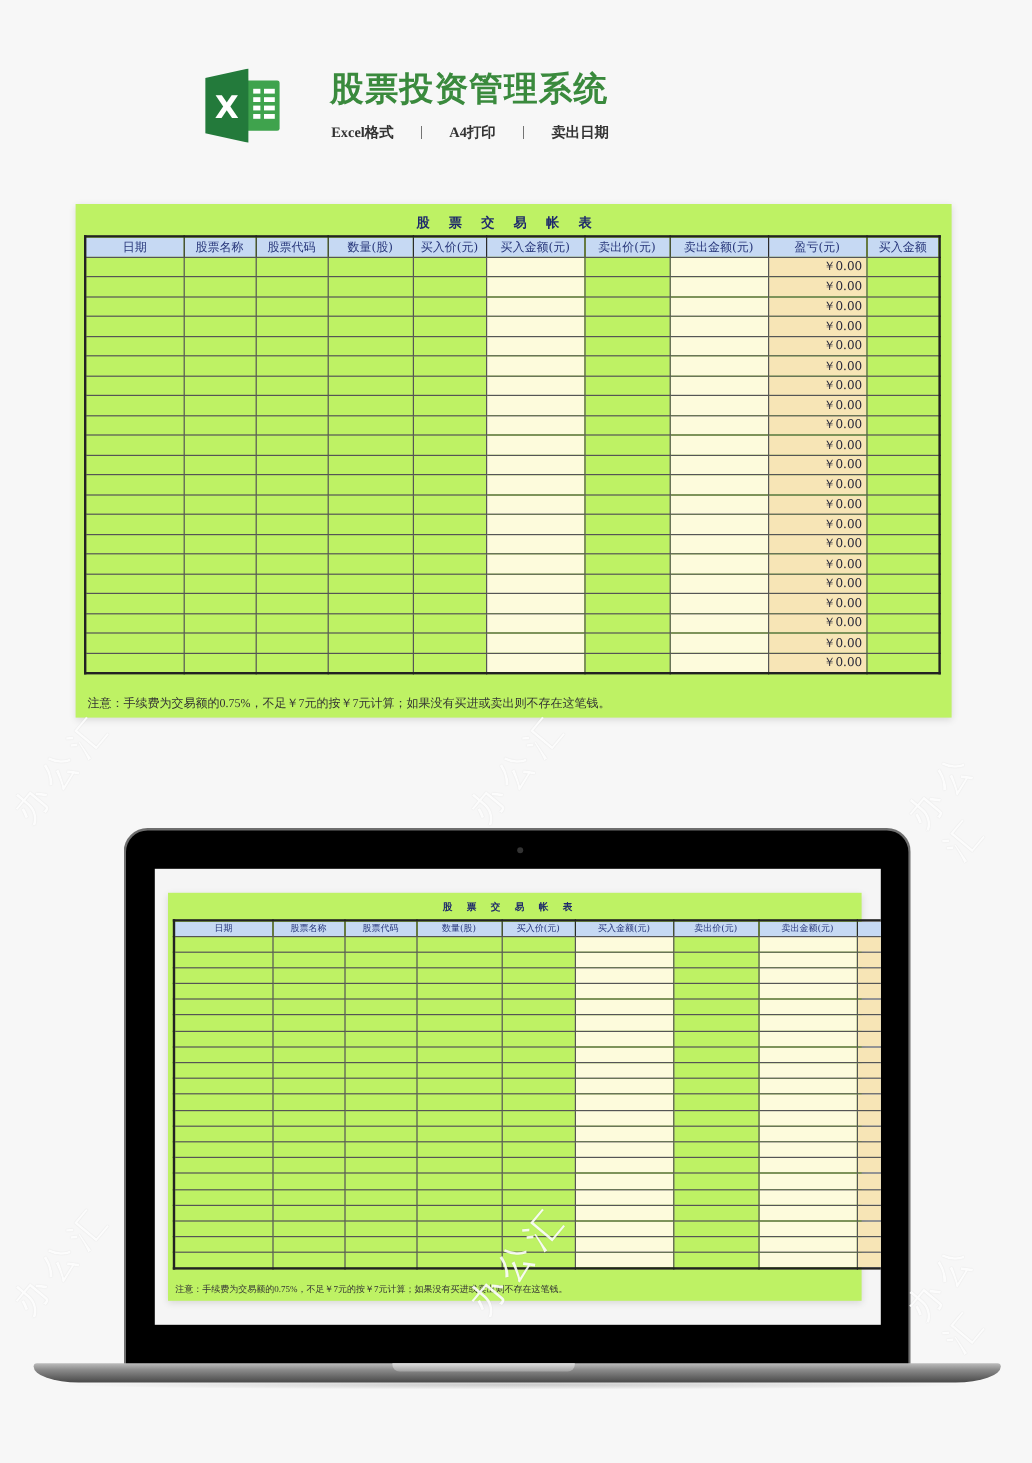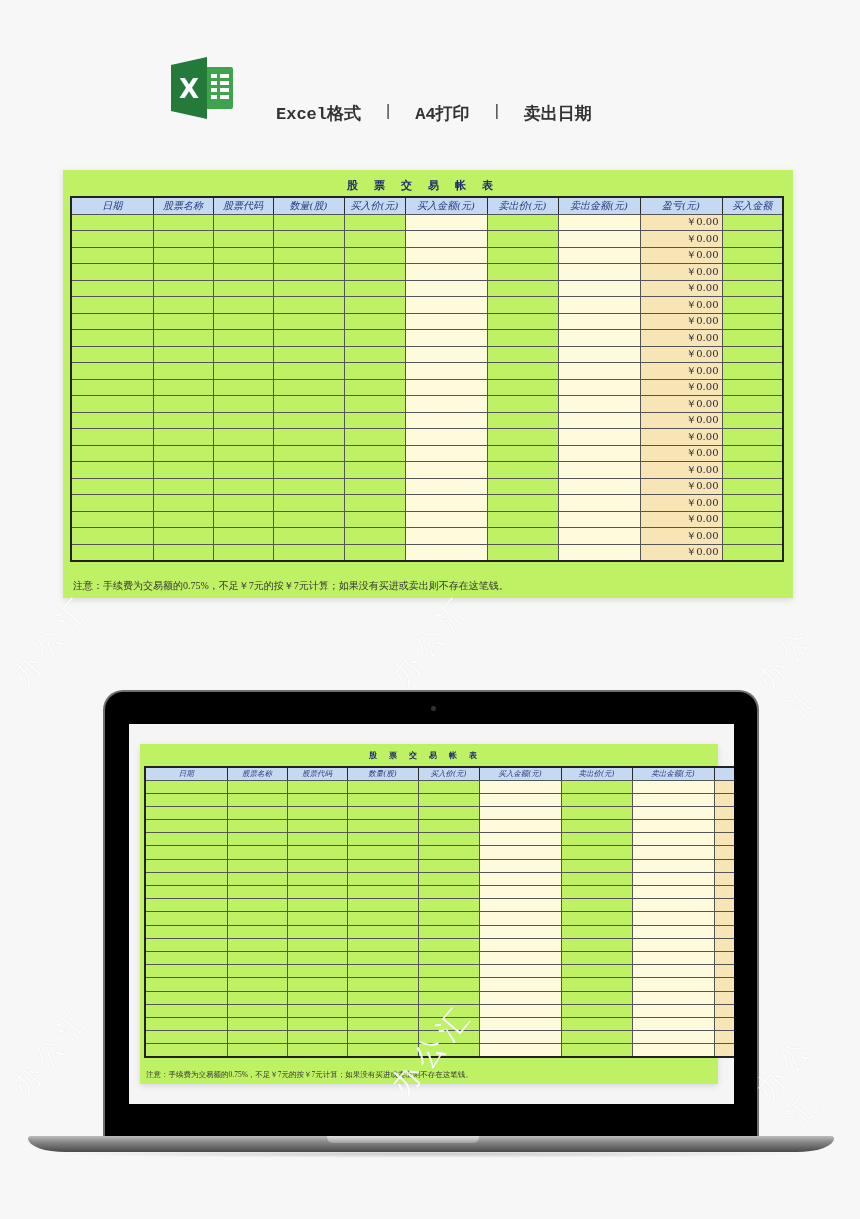--- a/index.html
+++ b/index.html
@@ -3,28 +3,28 @@
 <meta charset="utf-8">
 <style>
   * { box-sizing: border-box; margin: 0; padding: 0; }
   html, body { width: 860px; height: 1219px; background: #f7f7f7; overflow: hidden; }
   body { position: relative; font-family: "DejaVu Sans", "Liberation Sans", sans-serif; }
 
   
   .banner { position: absolute; left: 0; top: 0; width: 860px; height: 150px; }
   .excel-logo { position: absolute; left: 171px; top: 57px; width: 64px; height: 62px; }
   .title { position: absolute; left: 275px; top: 55px; font-size: 28px; font-weight: bold; color: #3a8a3d; letter-spacing: 1px; font-family: "DejaVu Sans", sans-serif; }
-  .subtitle { position: absolute; left: 276px; top: 102px; font-size: 17px; font-weight: bold; color: #333; display: flex; gap: 0; font-family: Liberation Mono, monospace; }
+  .subtitle { position: absolute; left: 276px; top: 102px; font-size: 12px; font-weight: bold; color: #333; display: flex; gap: 0; font-family: Liberation Serif, serif; }
   .subtitle .sep { margin: 0 22px; font-weight: normal; color: #444; }
 
   
   .sheet { position: absolute; background: #bef264; box-shadow: 0 2px 6px rgba(0,0,0,0.12); }
   .sheet .sheet-title { text-align: center; font-family: "DejaVu Serif", serif; font-weight: bold; color: #1f2a6b; }
   .sheet table { border-collapse: collapse; table-layout: fixed; font-family: "DejaVu Serif", "Liberation Serif", serif; }
-  .sheet th { background: #c6d9f3; color: #27367a; font-weight: normal; border: 1px solid #2b2b2b; border-bottom: 1px solid #555; white-space: nowrap; overflow: hidden; font-style: italic; }
+  .sheet th { background: #c6d9f3; color: #27367a; font-weight: normal; border: 1px solid #2b2b2b; border-bottom: 1px solid #555; white-space: nowrap; overflow: hidden; }
   .sheet td { border: 1px solid #555; white-space: nowrap; overflow: hidden; }
   .sheet td.yl { background: #fdfbdc; }
   .sheet td.pl { background: #f7e5b6; text-align: right; color: #2b2b3b; margin-left: 29px; }
   .sheet table { border: 2px solid #222; }
   .sheet .note { font-family: Liberation Serif, serif; color: #333; }
 
   
   .sheet-main { left: 63px; top: 170px; width: 730px; height: 428px; }
   .sheet-main .sheet-title { position: absolute; left: 0; top: 175px; width: 100%; }
   .sheet-main .sheet-title { top: 8px; font-size: 11px; letter-spacing: 16px; }
@@ -64,20 +64,21 @@
       <rect x="40" y="24" width="6" height="4"></rect>
         <rect x="49" y="24" width="9" height="4"></rect>
       <rect x="40" y="31" width="6" height="4"></rect>
         <rect x="49" y="31" width="9" height="4"></rect>
       <rect x="40" y="38" width="6" height="4"></rect>
         <rect x="49" y="38" width="9" height="4"></rect>
     </g>
     <path d="M0 8 L36 0 L36 62 L0 54 Z" fill="#237a3b"></path>
     <text x="18" y="41" text-anchor="middle" font-size="26" font-weight="bold" fill="#ffffff" font-family="DejaVu Sans, sans-serif">X</text>
   </svg>
+  <div class="title">股票投资管理系统</div>
   <div class="subtitle">
     <span>Excel格式</span>
     <span class="sep">|</span>
     <span>A4打印</span>
     <span class="sep">|</span>
     <span>卖出日期</span>
   </div>
 </div>
 
 <div class="sheet sheet-main">

